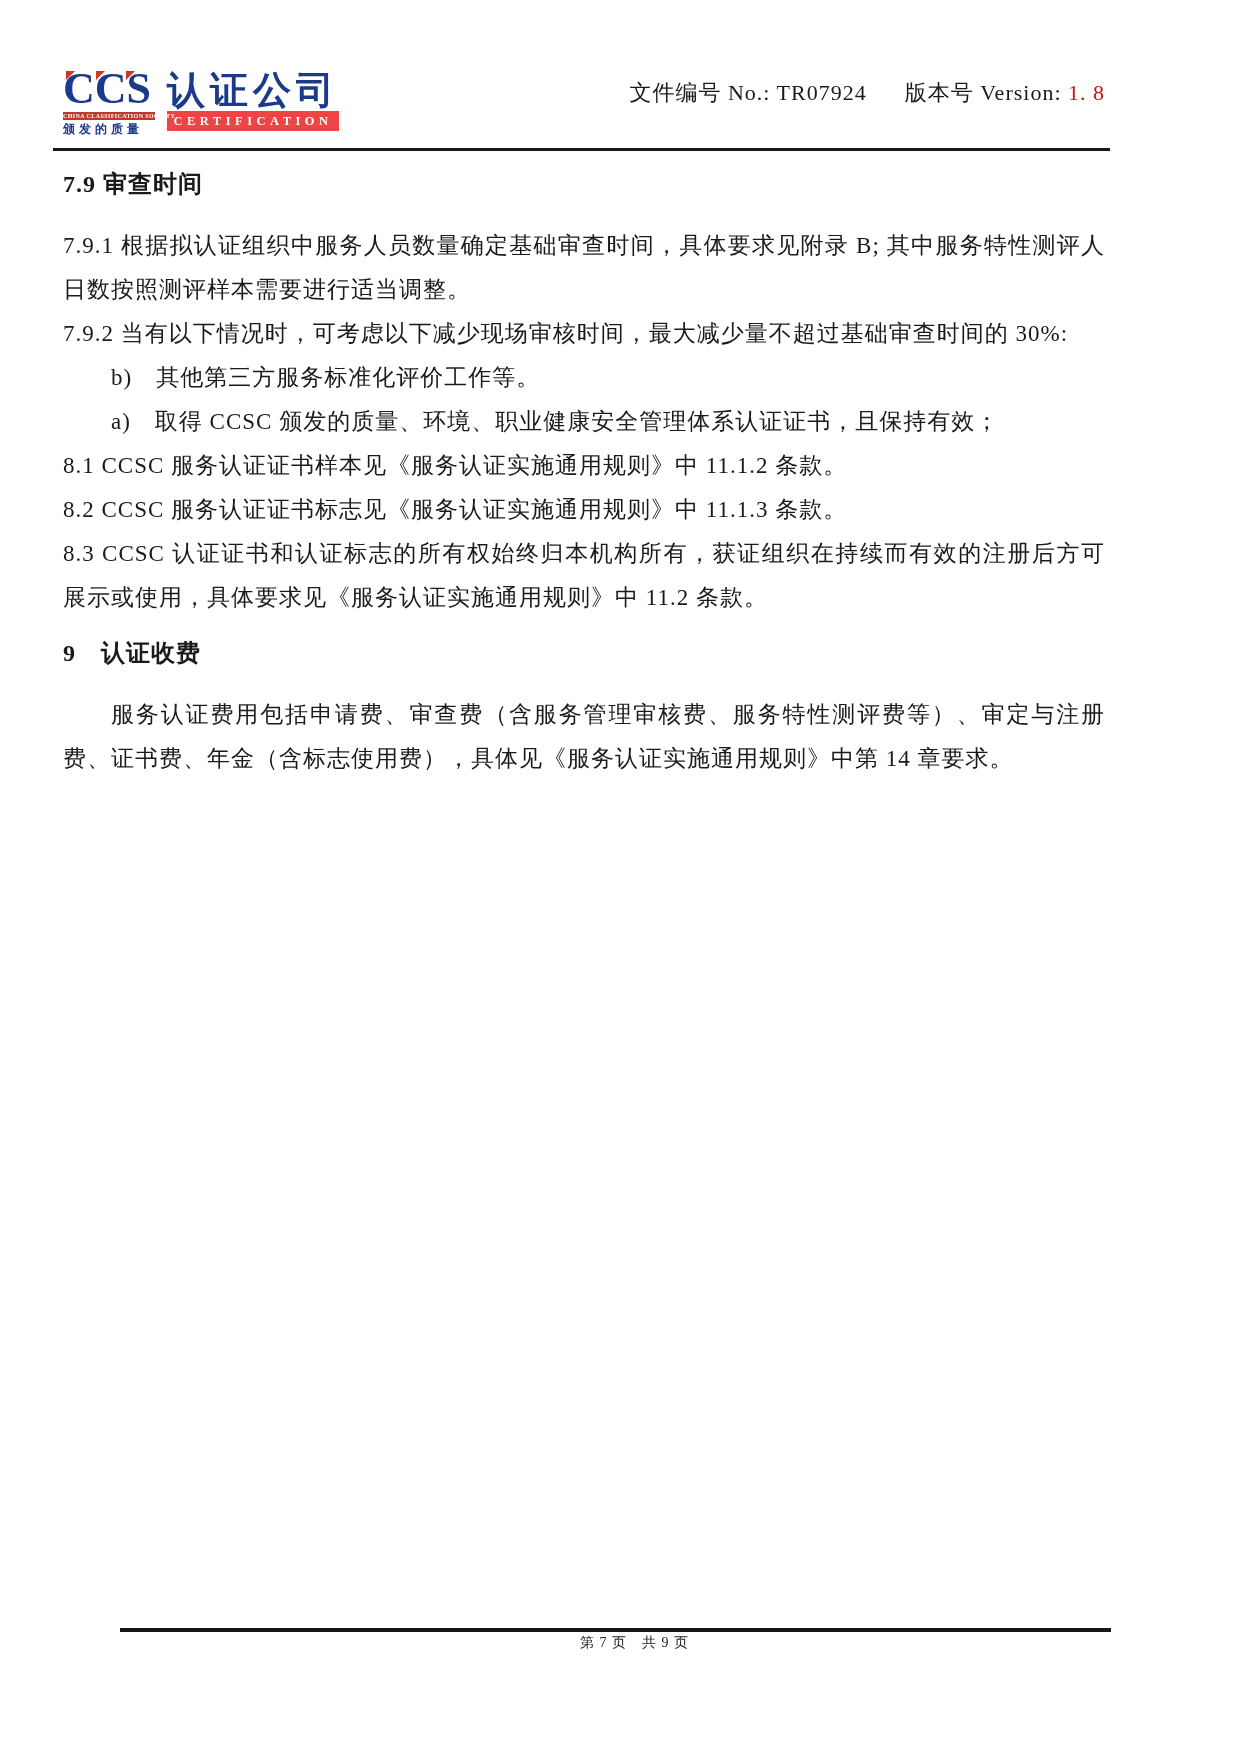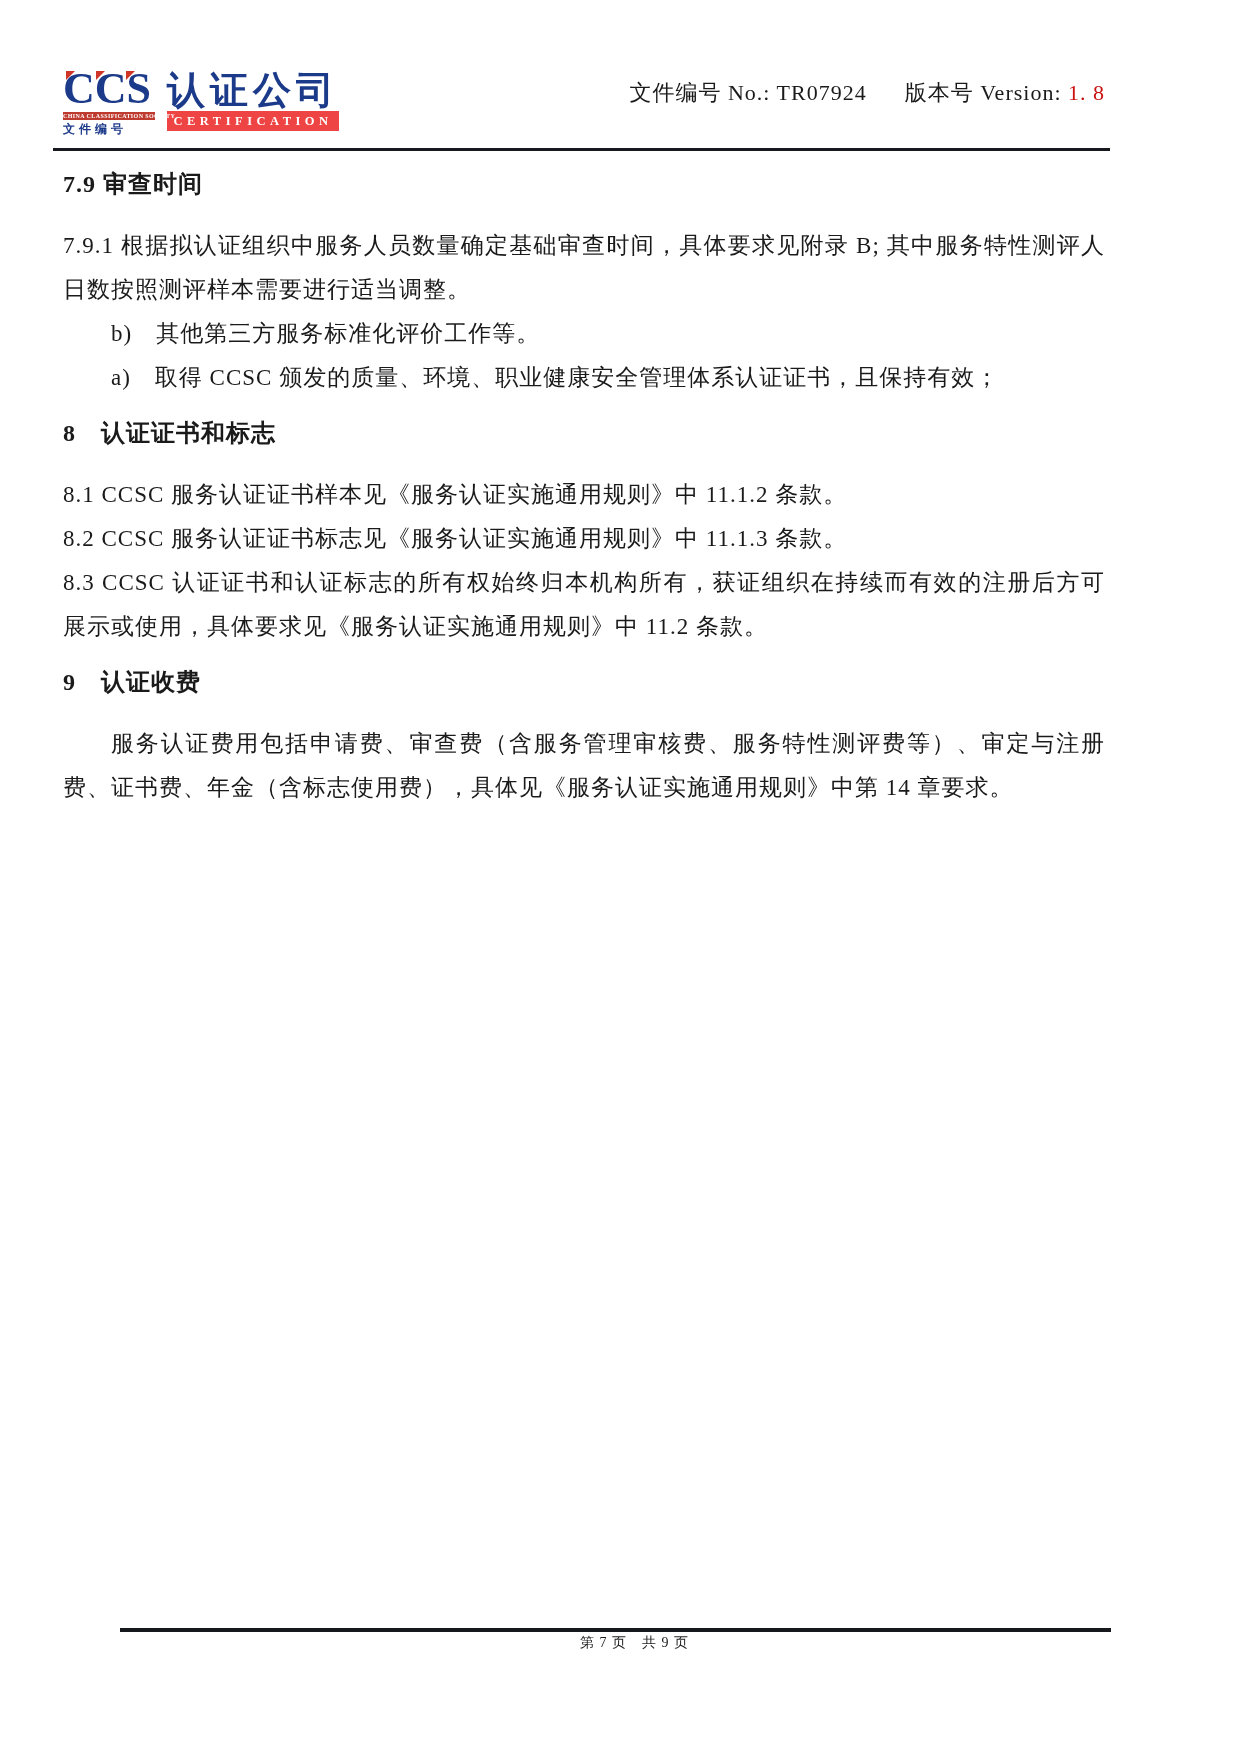--- a/index.html
+++ b/index.html
@@ -143,43 +143,43 @@
     <div class="header-row">
       <div class="logo">
         <div class="logo-left">
           <div class="ccs-wrap">
             <span class="ccs-text">CCS</span>
             <span class="tri tri1"></span>
             <span class="tri tri2"></span>
             <span class="tri tri3"></span>
           </div>
           <div class="soc-bar">CHINA CLASSIFICATION SOCIETY</div>
-          <div class="soc-cn">文件编号</div>
+          <div class="soc-cn">颁发的质量</div>
         </div>
         <div class="logo-right">
           <div class="logo-cn">认证公司</div>
           <div class="cert-bar">CERTIFICATION</div>
         </div>
       </div>
       <div class="doc-meta">
         <span>文件编号 No.: </span><span>TR07924</span><span class="ver-label">版本号 Version: </span><span class="red">1. 8</span>
       </div>
     </div>
     <div class="header-rule"></div>
   </header>
 
   <main class="doc-body">
 
     <h2 class="h-section">7.9 审查时间</h2>
 
     <p class="para">7.9.1 根据拟认证组织中服务人员数量确定基础审查时间，具体要求见附录 B; 其中服务特性测评人日数按照测评样本需要进行适当调整。</p>
+    <p class="para">7.9.2 当有以下情况时，可考虑以下减少现场审核时间，最大减少量不超过基础审查时间的 30%:</p>
     <p class="para list-item">b)　其他第三方服务标准化评价工作等。</p>
     <p class="para list-item">a)　取得 CCSC 颁发的质量、环境、职业健康安全管理体系认证证书，且保持有效；</p>
 
-    <h2 class="h-section">8　认证证书和标志</h2>
 
     <p class="para">8.1 CCSC 服务认证证书样本见《服务认证实施通用规则》中 11.1.2 条款。</p>
     <p class="para">8.2 CCSC 服务认证证书标志见《服务认证实施通用规则》中 11.1.3 条款。</p>
     <p class="para">8.3 CCSC 认证证书和认证标志的所有权始终归本机构所有，获证组织在持续而有效的注册后方可展示或使用，具体要求见《服务认证实施通用规则》中 11.2 条款。</p>
 
     <h2 class="h-section">9　认证收费</h2>
 
     <p class="para indent-para">服务认证费用包括申请费、审查费（含服务管理审核费、服务特性测评费等）、审定与注册费、证书费、年金（含标志使用费），具体见《服务认证实施通用规则》中第 14 章要求。</p>
   </main>
 

